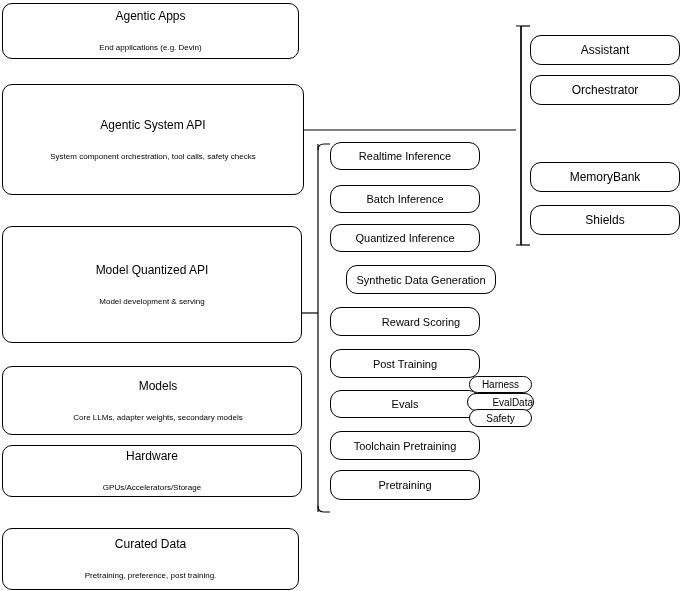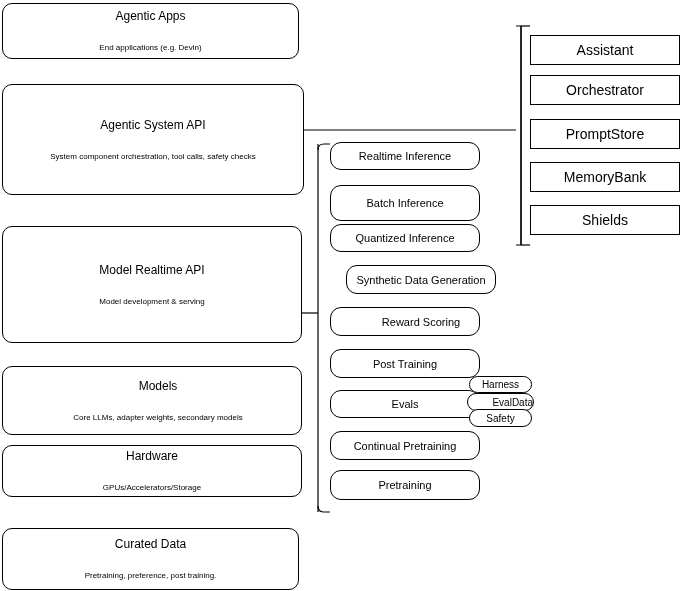--- a/index.html
+++ b/index.html
@@ -44,22 +44,22 @@
   }
   .capsule {
     border-radius: 11px;
     font-size: 11px;
   }
   .pill {
     border-radius: 9px;
     font-size: 10px;
   }
   .side {
-    border-radius: 0;
-    font-size: 14px;
+    border-radius: 11px;
+    font-size: 12px;
   }
   svg.connectors {
     position: absolute;
     left: 0;
     top: 0;
     width: 682px;
     height: 591px;
     pointer-events: none;
   }
 </style>
@@ -87,21 +87,21 @@
     <div class="title">Agentic Apps</div>
     <div class="subtitle">End applications (e.g. Devin)</div>
   </div>
 
   <div class="box layer" style="left:2px; top:84px; width:302px; height:111px;">
     <div class="title">Agentic System API</div>
     <div class="subtitle">System component orchestration, tool calls, safety checks</div>
   </div>
 
   <div class="box layer" style="left:2px; top:226px; width:300px; height:117px;">
-    <div class="title">Model Realtime API</div>
+    <div class="title">Model Quantized API</div>
     <div class="subtitle">Model development &amp; serving</div>
   </div>
 
   <div class="box layer" style="left:2px; top:366px; width:300px; height:69px;padding-left:12px;">
     <div class="title">Models</div>
     <div class="subtitle">Core LLMs, adapter weights, secondary models</div>
   </div>
 
   <div class="box layer" style="left:2px; top:445px; width:300px; height:52px;">
     <div class="title">Hardware</div>
@@ -109,40 +109,40 @@
   </div>
 
   <div class="box layer" style="left:2px; top:528px; width:297px; height:62px;">
     <div class="title">Curated Data</div>
     <div class="subtitle">Pretraining, preference, post training.</div>
   </div>
 
   <div class="box capsule" style="left:330px; top:142px; width:150px; height:28px;">
     <span>Realtime Inference</span>
   </div>
-  <div class="box capsule" style="left:330px; top:185px; width:150px; height:36px;">
+  <div class="box capsule" style="left:330px; top:185px; width:150px; height:28px;">
     <span>Batch Inference</span>
   </div>
   <div class="box capsule" style="left:330px; top:224px; width:150px; height:28px;">
     <span>Quantized Inference</span>
   </div>
   <div class="box capsule" style="left:310px; top:265px; width:150px; height:29px;margin-left:36px;">
     <span>Synthetic Data Generation</span>
   </div>
   <div class="box capsule" style="left:330px; top:307px; width:150px; height:29px;padding-left:32px;">
     <span>Reward Scoring</span>
   </div>
   <div class="box capsule" style="left:330px; top:349px; width:150px; height:29px;">
     <span>Post Training</span>
   </div>
   <div class="box capsule" style="left:330px; top:390px; width:150px; height:28px;">
     <span>Evals</span>
   </div>
   <div class="box capsule" style="left:330px; top:431px; width:150px; height:29px;">
-    <span>Continual Pretraining</span>
+    <span>Toolchain Pretraining</span>
   </div>
   <div class="box capsule" style="left:330px; top:470px; width:150px; height:30px;">
     <span>Pretraining</span>
   </div>
 
   <div class="box pill" style="left:469px; top:376px; width:63px; height:17px;">
     <span>Harness</span>
   </div>
   <div class="box pill" style="left:467px; top:393px; width:67px; height:18px;align-items:flex-end;">
     <span>EvalData</span>
@@ -150,23 +150,20 @@
   <div class="box pill" style="left:469px; top:409px; width:63px; height:18px;">
     <span>Safety</span>
   </div>
 
   <div class="box side" style="left:530px; top:35px; width:150px; height:30px;">
     <span>Assistant</span>
   </div>
   <div class="box side" style="left:530px; top:75px; width:150px; height:30px;">
     <span>Orchestrator</span>
   </div>
-  <div class="box side" style="left:530px; top:119px; width:150px; height:30px;">
-    <span>PromptStore</span>
-  </div>
   <div class="box side" style="left:530px; top:162px; width:150px; height:30px;">
     <span>MemoryBank</span>
   </div>
   <div class="box side" style="left:530px; top:205px; width:150px; height:30px;">
     <span>Shields</span>
   </div>
 
 </div>
 
 </body></html>

